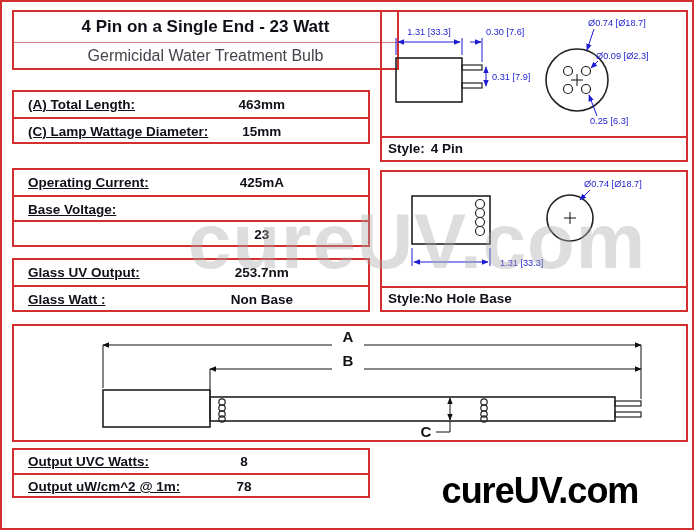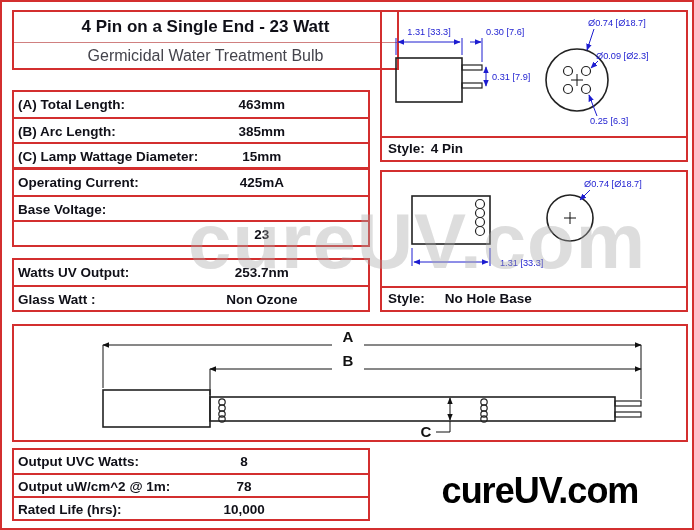--- a/index.html
+++ b/index.html
@@ -9,33 +9,33 @@
   .box { position:absolute; border:2px solid #d32f2f; background:transparent; }
 
   .title-box { left:10px; top:8px; width:387px; height:60px; text-align:center; }
   .title    { font-size:17px; font-weight:bold; color:#101018; line-height:30px; height:30px; }
   .subtitle { font-size:16px; color:#44444c; line-height:25px; height:25px; border-top:1px solid #d08080; }
 
   .spec-table { left:10px; width:358px; }
   .spec-row { position:relative; height:25px; line-height:25px; font-size:13.5px;
               font-weight:bold; color:#101018; }
   .spec-row + .spec-row { border-top:2px solid #d32f2f; }
-  .spec-label { padding-left:4px; }
+  .spec-label { padding-left:14px;text-decoration:underline; }
   .spec-value { position:absolute; left:70%; transform:translateX(-50%); white-space:nowrap; }
   .out-row { height:23px; line-height:24px; }
   .out-row .spec-value { left:65%; }
 
   .draw-box { left:378px; width:308px; }
   .pin-box  { top:8px;  height:152px; }
   .base-box { top:168px; height:142px; }
   .style-row { position:absolute; left:0; right:0; bottom:0; height:24px; line-height:21px;
                border-top:2px solid #d32f2f; font-size:13.5px; font-weight:bold;
                color:#101018; padding-left:6px; background:#fff; }
   .gap-sm { margin-left:6px; }
-  .gap-lg { margin-left:20px; }
+  .gap-lg { }
 
   .lamp-box { left:10px; top:322px; width:676px; height:118px; }
 
   .watermark { position:absolute; left:186px; top:194px; font-size:78px; font-weight:bold;
                color:#a8a8a8; opacity:0.38; letter-spacing:1px; z-index:30;
                pointer-events:none; white-space:nowrap; }
   .logo { position:absolute; left:390px; top:468px; width:296px; text-align:center;
           font-size:36px; font-weight:bold; color:#000; letter-spacing:-1px; z-index:10; }
 
   svg { display:block; }
@@ -56,24 +56,20 @@
     <div class="title">4 Pin on a Single End - 23 Watt</div>
     <div class="subtitle">Germicidal Water Treatment Bulb</div>
   </div>
 
   <div class="box spec-table" style="top:88px">
     <div class="spec-row">
       <span class="spec-label">(A) Total Length:</span>
       <span class="spec-value">463mm</span>
     </div>
     <div class="spec-row">
-      <span class="spec-label">(B) Arc Length:</span>
-      <span class="spec-value">385mm</span>
-    </div>
-    <div class="spec-row">
       <span class="spec-label">(C) Lamp Wattage Diameter:</span>
       <span class="spec-value">15mm</span>
     </div>
   </div>
 
   <div class="box spec-table" style="top:166px">
     <div class="spec-row">
       <span class="spec-label">Operating Current:</span>
       <span class="spec-value">425mA</span>
     </div>
@@ -81,26 +77,26 @@
       <span class="spec-label">Base Voltage:</span>
       <span class="spec-value"></span>
     </div>
     <div class="spec-row">
       <span class="spec-value">23</span>
     </div>
   </div>
 
   <div class="box spec-table" style="top:256px">
     <div class="spec-row">
-      <span class="spec-label">Watts UV Output:</span>
+      <span class="spec-label">Glass UV Output:</span>
       <span class="spec-value">253.7nm</span>
     </div>
     <div class="spec-row">
       <span class="spec-label">Glass Watt :</span>
-      <span class="spec-value">Non Ozone</span>
+      <span class="spec-value">Non Base</span>
     </div>
   </div>
 
   <div class="box draw-box pin-box">
     <svg width="304" height="124" viewBox="0 0 304 124">
       <defs>
         <marker id="b1" viewBox="0 0 10 10" refX="9" refY="5" markerWidth="7" markerHeight="7" orient="auto-start-reverse">
           <path d="M0,1 L10,5 L0,9 z" fill="#1c1cd0"></path>
         </marker>
       </defs>
@@ -211,22 +207,18 @@
 
   <div class="box spec-table" style="top:446px">
     <div class="spec-row out-row">
       <span class="spec-label">Output UVC Watts:</span>
       <span class="spec-value">8</span>
     </div>
     <div class="spec-row out-row">
       <span class="spec-label">Output uW/cm^2 @ 1m:</span>
       <span class="spec-value">78</span>
     </div>
-    <div class="spec-row out-row">
-      <span class="spec-label">Rated Life (hrs):</span>
-      <span class="spec-value">10,000</span>
-    </div>
   </div>
 
   <div class="watermark">cureUV.com</div>
   <div class="logo">cureUV.com</div>
 
 </div>
 
 </body></html>

